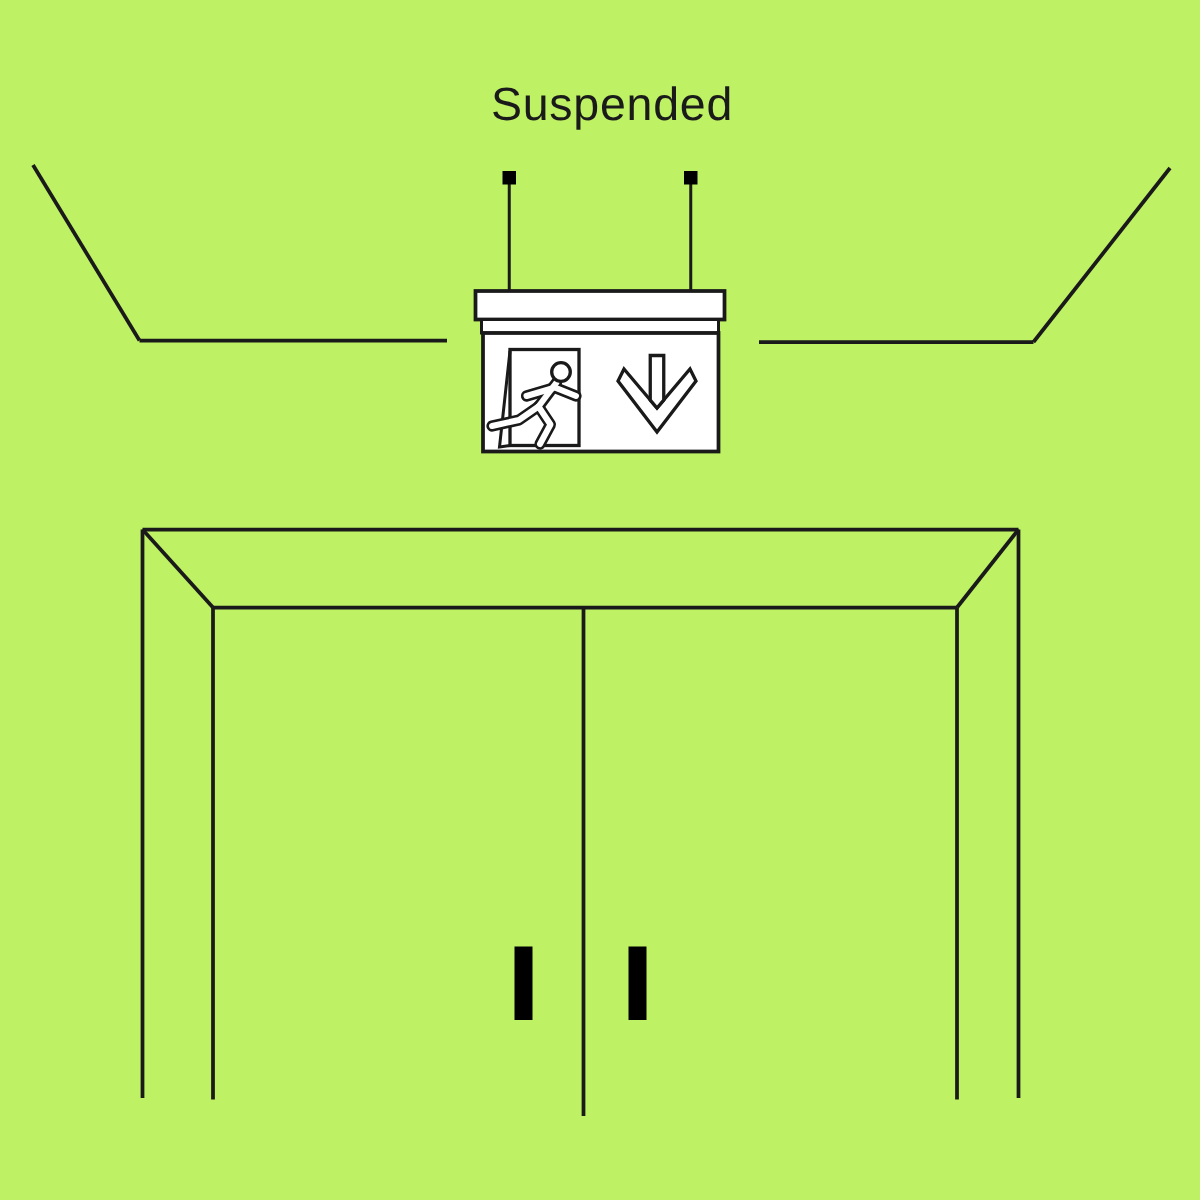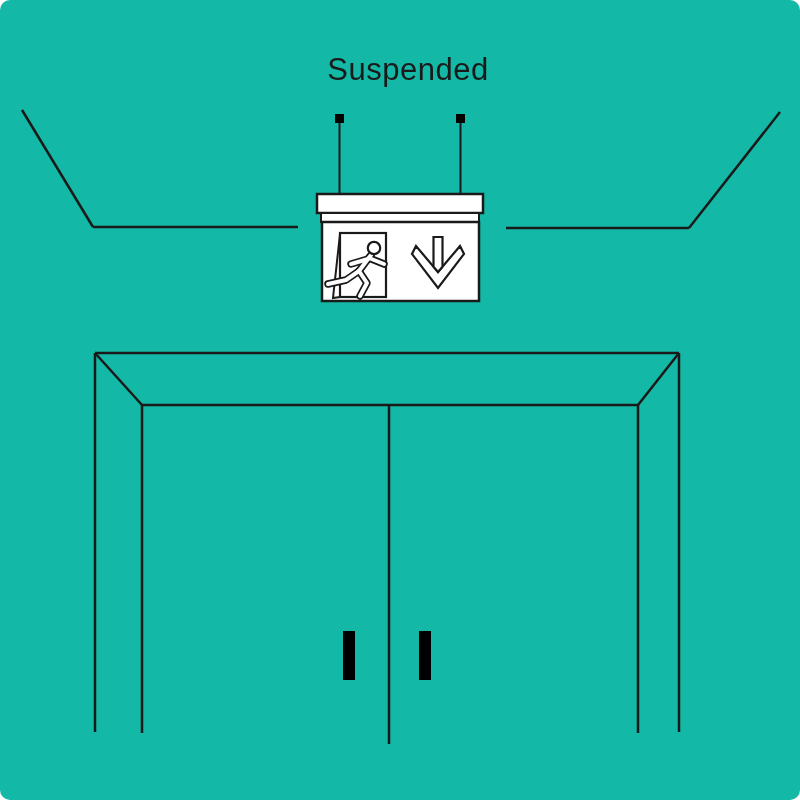--- a/index.html
+++ b/index.html
@@ -4,24 +4,23 @@
 <style>
   html, body {
     margin: 0;
     padding: 0;
     background: #ffffff;
   }
   .canvas {
     position: relative;
     width: 800px;
     height: 800px;
-    background: #14b8a6;
+    background: #bef264;
     overflow: hidden;
     font-family: "Liberation Sans", "DejaVu Sans", sans-serif;
-    border-radius: 10px;
   }
   .diagram-title {
     position: absolute;
     top: 54px;
     left: calc(50% + 8px);
     transform: translateX(-50%);
     font-size: 31px;
     font-weight: 400;
     line-height: 1;
     color: #1a1a1a;

